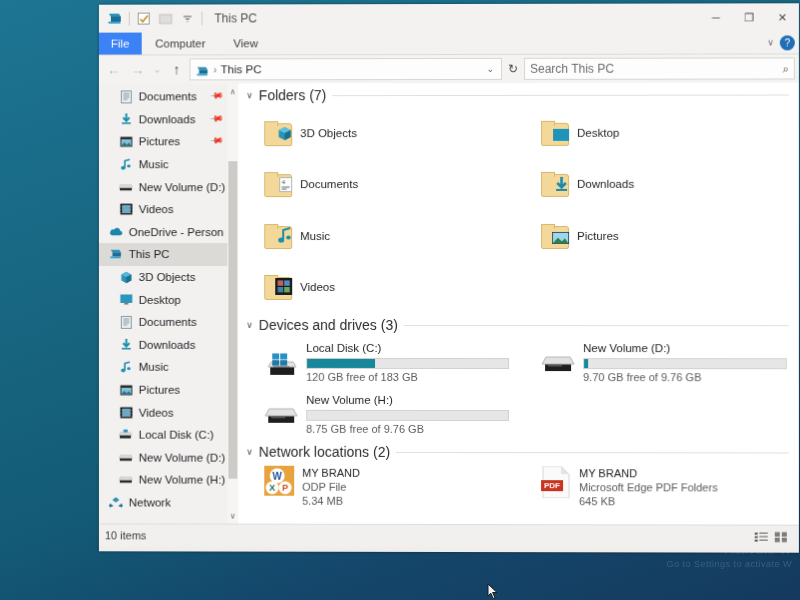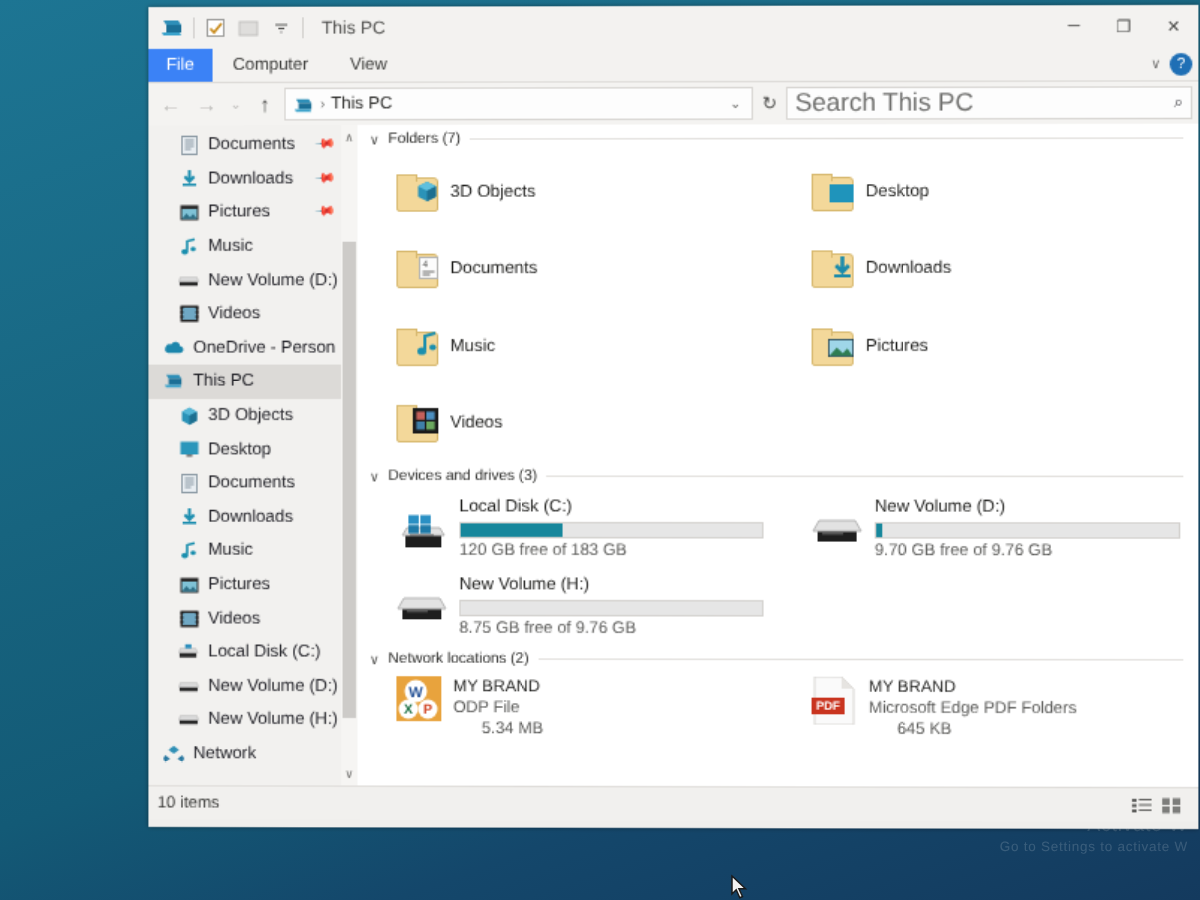--- a/index.html
+++ b/index.html
@@ -55,57 +55,57 @@
   .navbtn.small{width:13px;font-size:9px;}
   .crumbbox{flex:1;height:20px;background:#fdfdfd;border:1px solid #d8d6d3;display:flex;align-items:center;
      padding:0 5px;gap:4px;min-width:0;}
   .crumb-icon{width:14px;height:12px;flex:0 0 auto;}
   .crumb-text{font-size:11.5px;color:#2c2c2a;}
   .crumb-sep{font-size:10px;color:#70706e;}
   .crumb-chev{margin-left:auto;font-size:9px;color:#5a5a58;padding-right:2px;}
   .refresh{width:18px;height:20px;display:flex;align-items:center;justify-content:center;font-size:12px;color:#4c4c4a;}
   .searchbox{width:258px;height:20px;background:#fdfdfd;border:1px solid #d8d6d3;display:flex;align-items:center;
      padding:0 5px;}
-  .searchbox .ph{font-size:17px;color:#6e6e6c;flex:1;}
+  .searchbox .ph{font-size:12px;color:#6e6e6c;flex:1;}
   .searchbox .mag{font-size:11px;color:#45454a;}
   
   .wbody{display:flex;height:441px;background:#fff;}
   
   .sidebar{width:140px;background:#f2f1ef;position:relative;overflow:hidden;padding-top:2px;}
   .snode{height:22.6px;display:flex;align-items:center;font-size:11.5px;color:#24242a;padding-left:10px;gap:6px;white-space:nowrap;}
   .snode.indent1{padding-left:20px;}
   .snode.sel{background:#dcdad7;}
   .snode .ic{width:14px;height:14px;flex:0 0 auto;display:flex;align-items:center;justify-content:center;}
   .snode .pin{margin-left:auto;margin-right:16px;font-size:9px;color:#7a7a78;transform:rotate(40deg);}
   .snode .lbl{overflow:hidden;}
   .sb-scroll{position:absolute;right:0;top:0;width:11px;height:100%;background:#f6f5f3;}
   .sb-thumb{position:absolute;right:1px;top:78px;width:9px;height:318px;background:#cdcbc8;}
   .sb-arrow{position:absolute;right:1px;width:9px;height:12px;font-size:8px;color:#6a6a68;
      display:flex;align-items:center;justify-content:center;}
   
   .content{flex:1;position:relative;overflow:hidden;background:#fff;}
   .grouphdr{display:flex;align-items:center;gap:6px;padding:4px 0 2px 8px;}
   .grouphdr .gc{font-size:9px;color:#4d4d4b;}
-  .grouphdr .gt{font-size:10px;color:#2b2b29;white-space:nowrap;}
+  .grouphdr .gt{font-size:14px;color:#2b2b29;white-space:nowrap;}
   .grouphdr .gline{flex:1;height:1px;background:#e2e0dd;margin-right:10px;}
   .grid2{display:flex;flex-wrap:wrap;padding:2px 0 0 6px;}
   .tile{width:50%;height:51.5px;display:flex;align-items:center;gap:8px;padding-left:20px;box-sizing:border-box;}
   .tile .tname{font-size:11.5px;color:#1f1f1d;}
   .drives{display:flex;flex-wrap:wrap;padding:2px 0 0 6px;}
   .drive{width:50%;height:51.5px;display:flex;align-items:flex-start;gap:8px;padding:4px 12px 0 20px;box-sizing:border-box;}
   .drive .dinfo{flex:1;min-width:0;}
   .drive .dname{font-size:11.5px;color:#1f1f1d;line-height:14px;}
   .bar{height:9px;background:#e6e6e6;border:1px solid #d4d2cf;margin:3px 0 2px 0;position:relative;}
   .bar .fill{position:absolute;left:0;top:0;bottom:0;background:#17879c;}
   .drive .dfree{font-size:11px;color:#5c5c5a;}
   .netrow{display:flex;flex-wrap:wrap;padding:2px 0 0 6px;}
   .netitem{width:50%;height:50px;display:flex;align-items:flex-start;gap:8px;padding:2px 10px 0 20px;box-sizing:border-box;}
   .netitem .ntitle{font-size:11px;color:#1f1f1d;line-height:14px;}
   .netitem .nsub{font-size:11px;color:#5a5a58;line-height:14px;}
-  .netitem .nsize{font-size:11px;color:#5a5a58;line-height:14px;margin-left:19px;}
+  .netitem .nsize{font-size:11px;color:#5a5a58;line-height:14px;}
   
   .statusbar{height:22px;background:#f1f0ee;border-top:1px solid #e0dedb;display:flex;align-items:center;
      padding:0 6px;font-size:11px;color:#3a3a38;}
   .viewbtns{margin-left:auto;display:flex;gap:5px;padding-right:4px;}
   .vbtn{width:15px;height:14px;display:flex;align-items:center;justify-content:center;}
   
   .folder{position:relative;width:28px;height:24px;flex:0 0 auto;}
   .folder .back{position:absolute;left:0;top:2px;width:26px;height:21px;background:#f3d89a;
      border:1px solid #d7b86e;border-radius:1px 3px 2px 2px;}
   .folder .tabtop{position:absolute;left:0;top:0px;width:12px;height:4px;background:#f3d89a;border:1px solid #d7b86e;border-bottom:none;}

